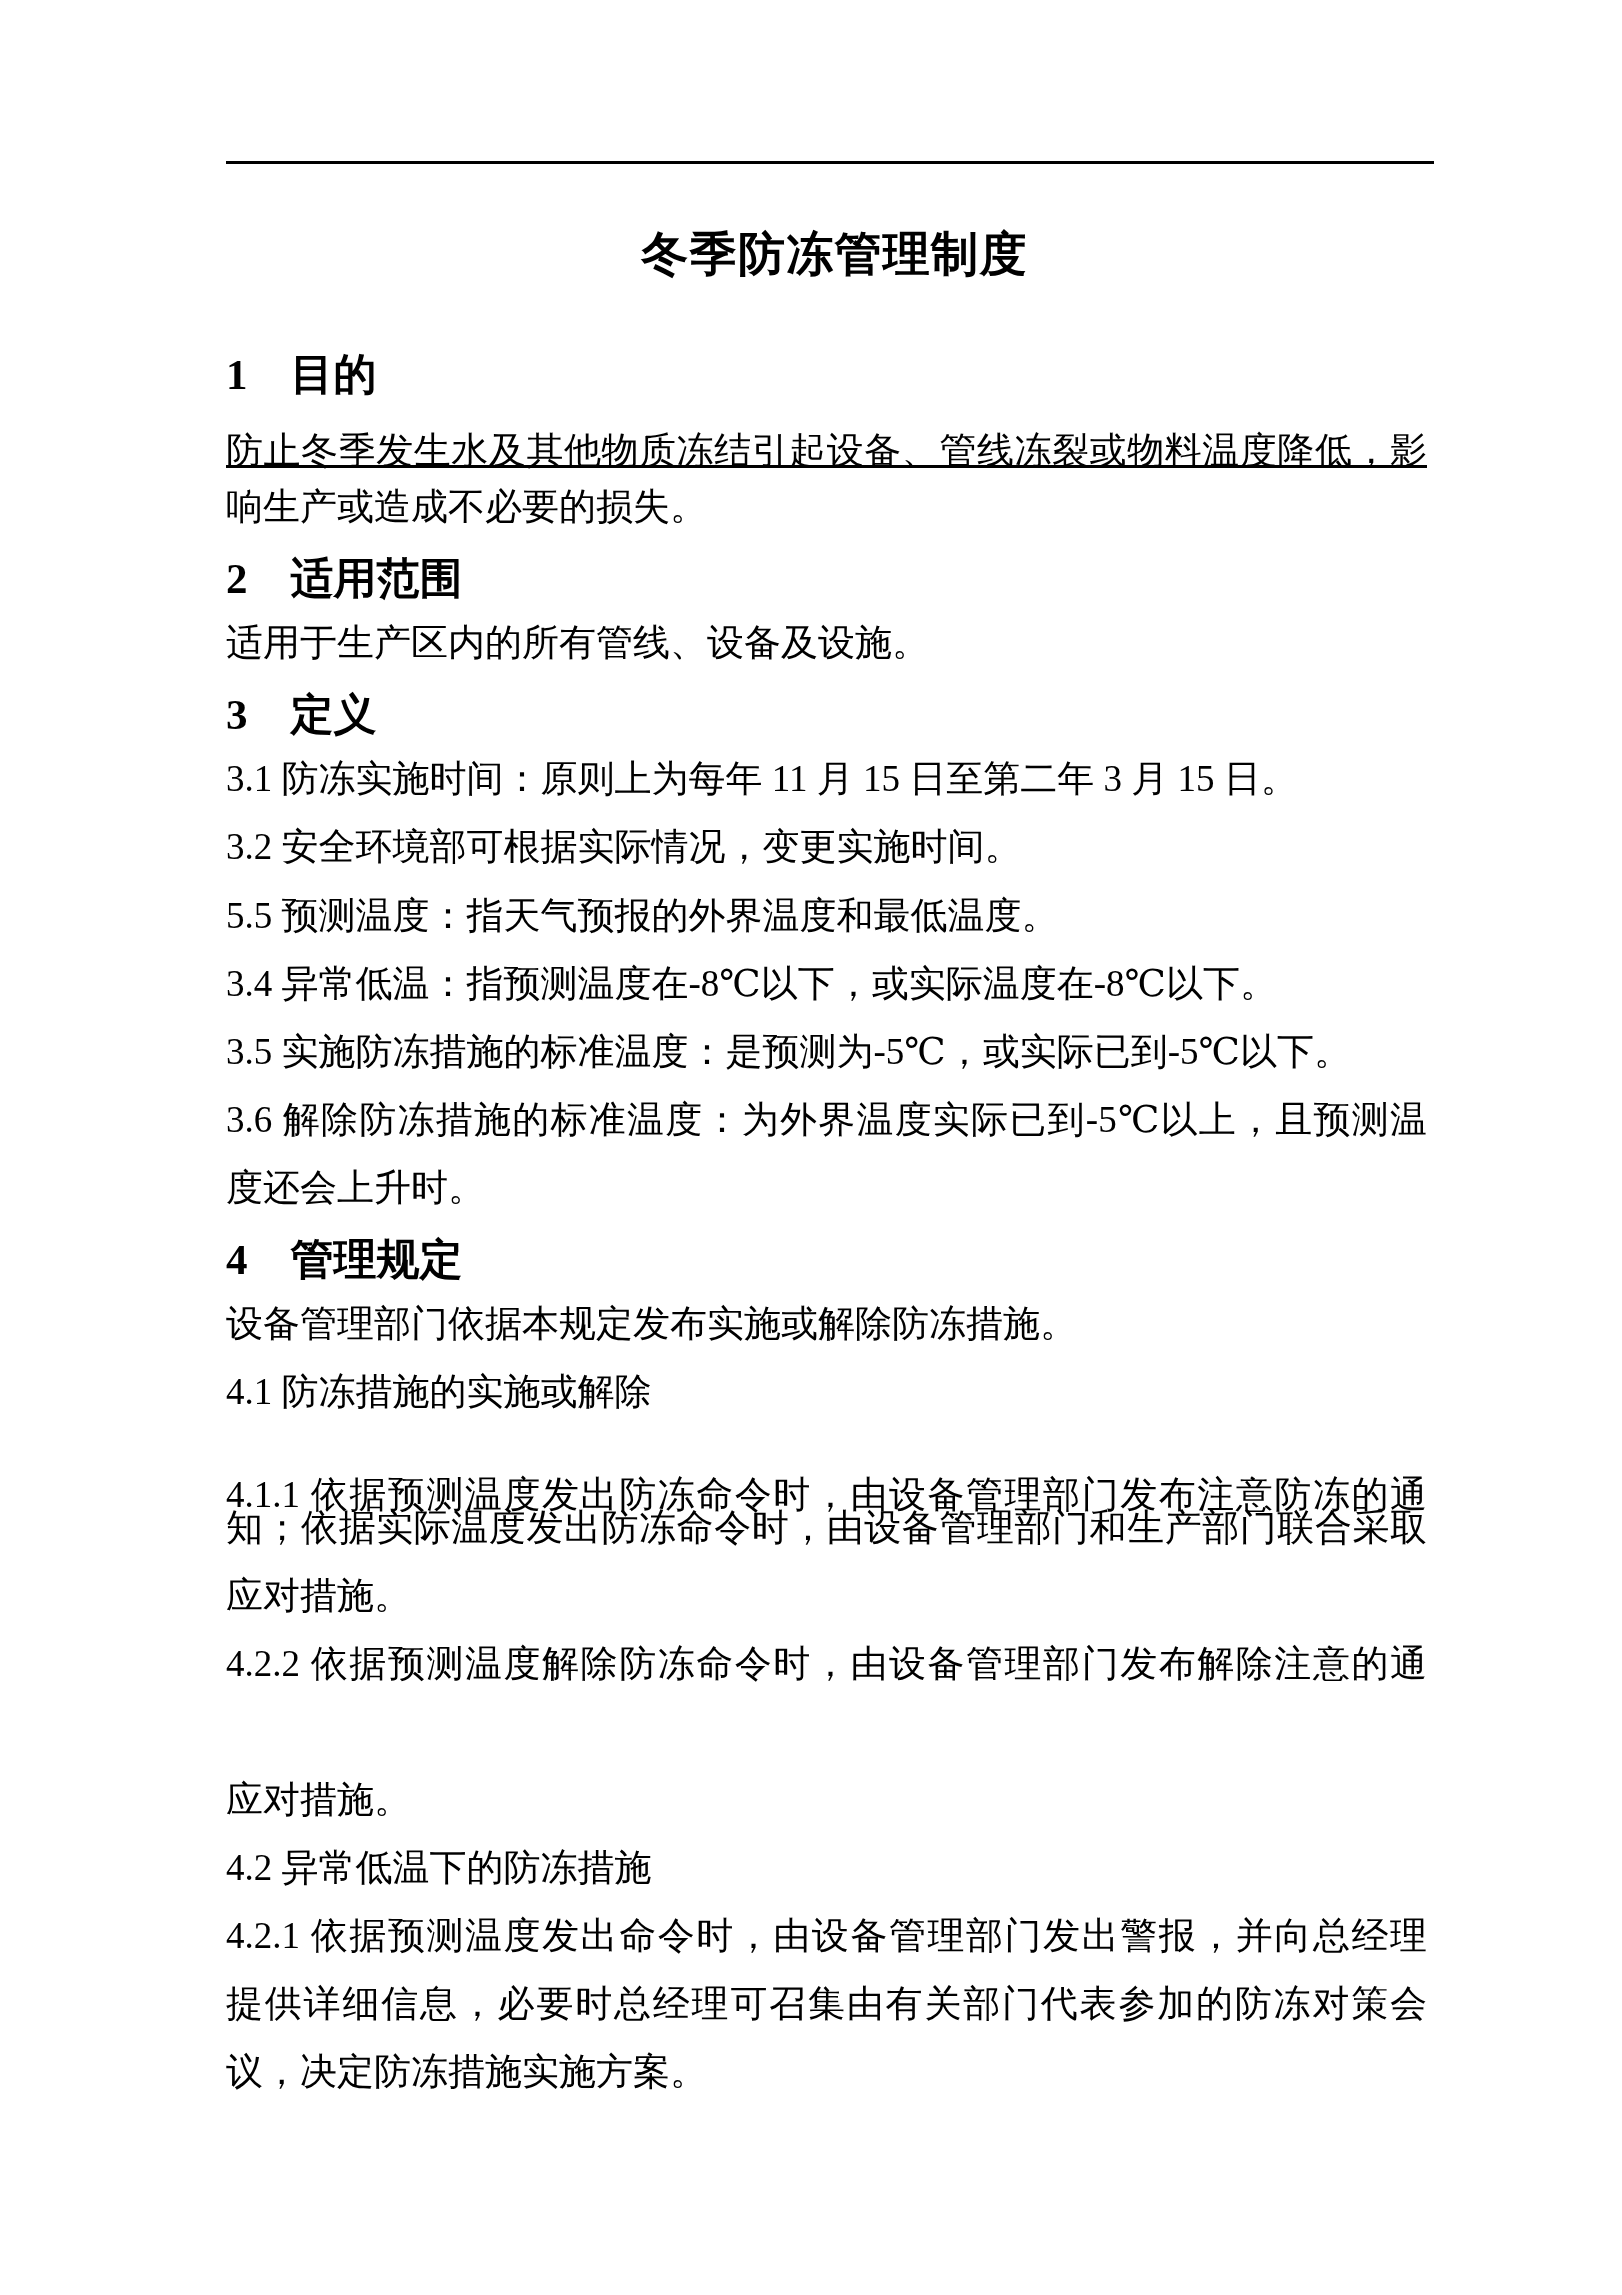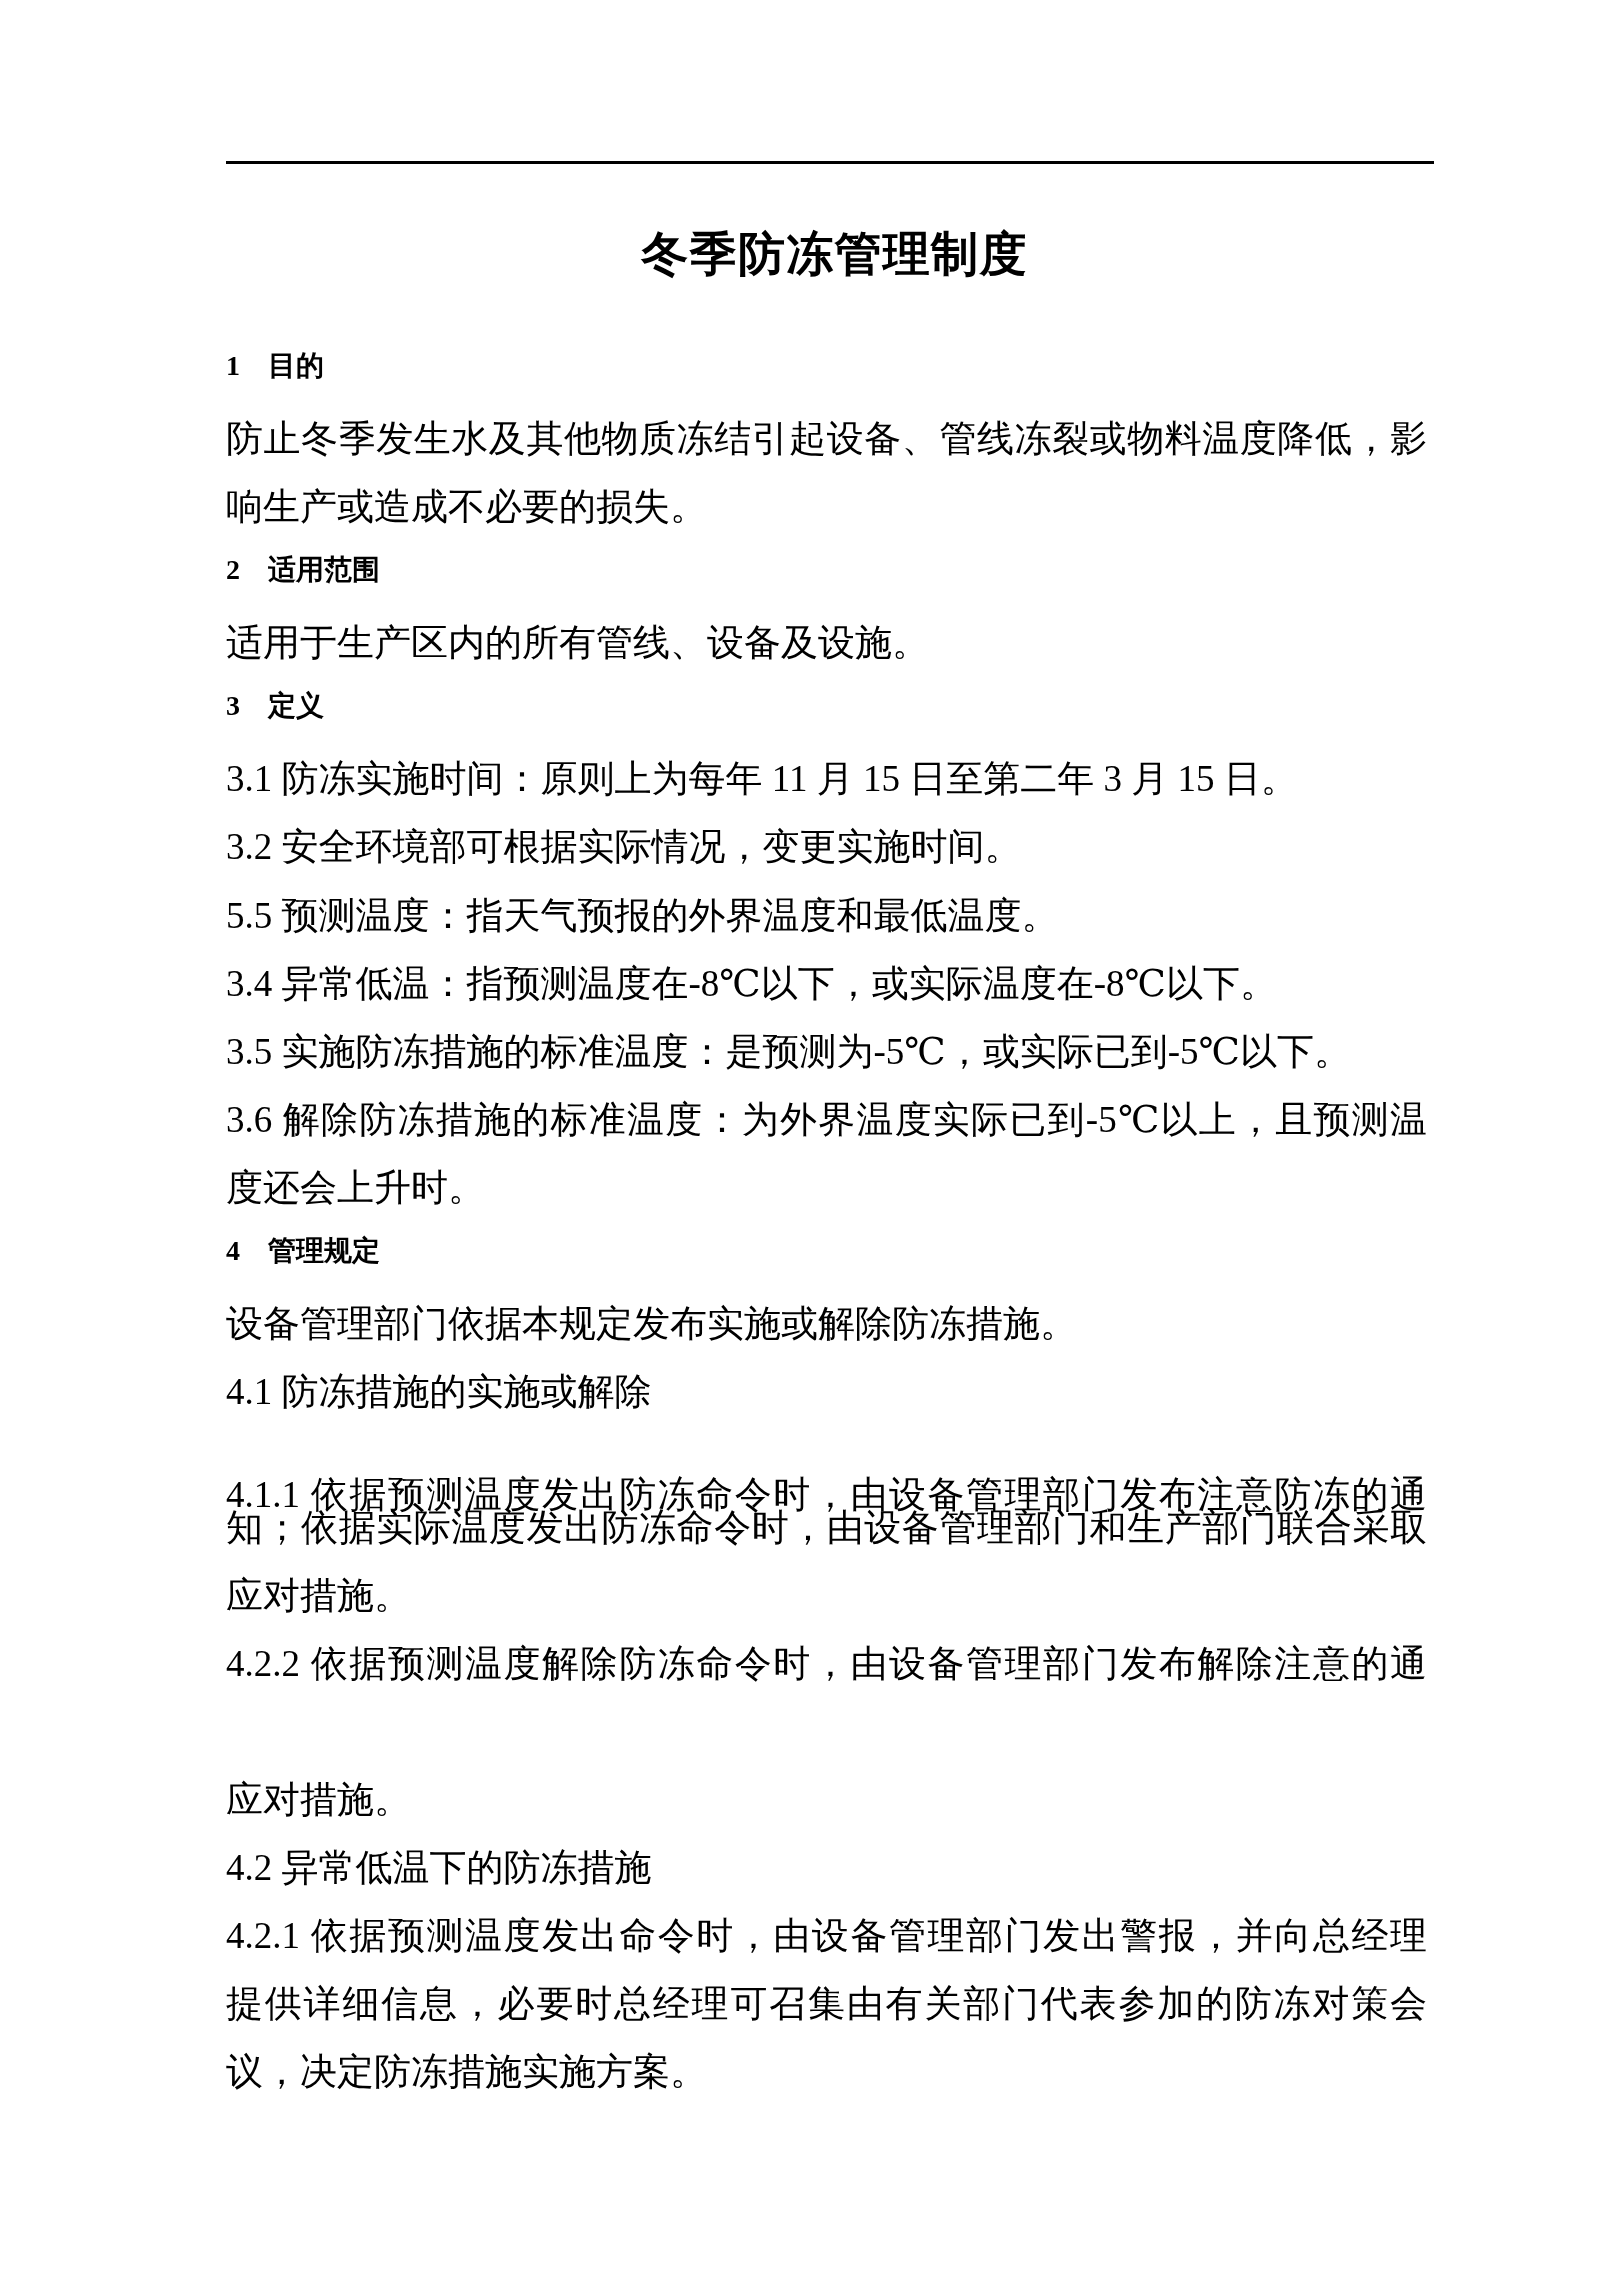--- a/index.html
+++ b/index.html
@@ -48,38 +48,38 @@
     position: absolute;
     left: 226px;
     width: 1201px;
     font-size: 37px;
     line-height: 1.15;
     white-space: nowrap;
     text-align: left;
   }
   .line.bold {
     font-weight: bold;
-    font-size: 28px;
+    font-size: 43px;
   }
   .line.justify {
     white-space: normal;
     text-align: justify;
     text-align-last: justify;
     text-justify: inter-character;
   }
 </style>
 </head>
 <body>
 
 <div class="page">
   <div class="header-rule"></div>
   <h1 class="title">冬季防冻管理制度</h1>
   <div class="body-lines">
       <div class="line bold" style="top: 350px;">1　目的</div>
-      <div class="line justify" style="top: 418px;">防止冬季发生水及其他物质冻结引起设备、管线冻裂或物料温度降低，影</div>
+      <div class="line justify" style="top: 430px; text-decoration: underline;">防止冬季发生水及其他物质冻结引起设备、管线冻裂或物料温度降低，影</div>
       <div class="line" style="top: 486px;">响生产或造成不必要的损失。</div>
       <div class="line bold" style="top: 554px;">2　适用范围</div>
       <div class="line" style="top: 622px;">适用于生产区内的所有管线、设备及设施。</div>
       <div class="line bold" style="top: 690px;">3　定义</div>
       <div class="line" style="top: 758px;">3.1 防冻实施时间：原则上为每年 11 月 15 日至第二年 3 月 15 日。</div>
       <div class="line" style="top: 826px;">3.2 安全环境部可根据实际情况，变更实施时间。</div>
       <div class="line" style="top: 895px;">5.5 预测温度：指天气预报的外界温度和最低温度。</div>
       <div class="line" style="top: 963px;">3.4 异常低温：指预测温度在-8℃以下，或实际温度在-8℃以下。</div>
       <div class="line" style="top: 1031px;">3.5 实施防冻措施的标准温度：是预测为-5℃，或实际已到-5℃以下。</div>
       <div class="line justify" style="top: 1099px;">3.6 解除防冻措施的标准温度：为外界温度实际已到-5℃以上，且预测温</div>

